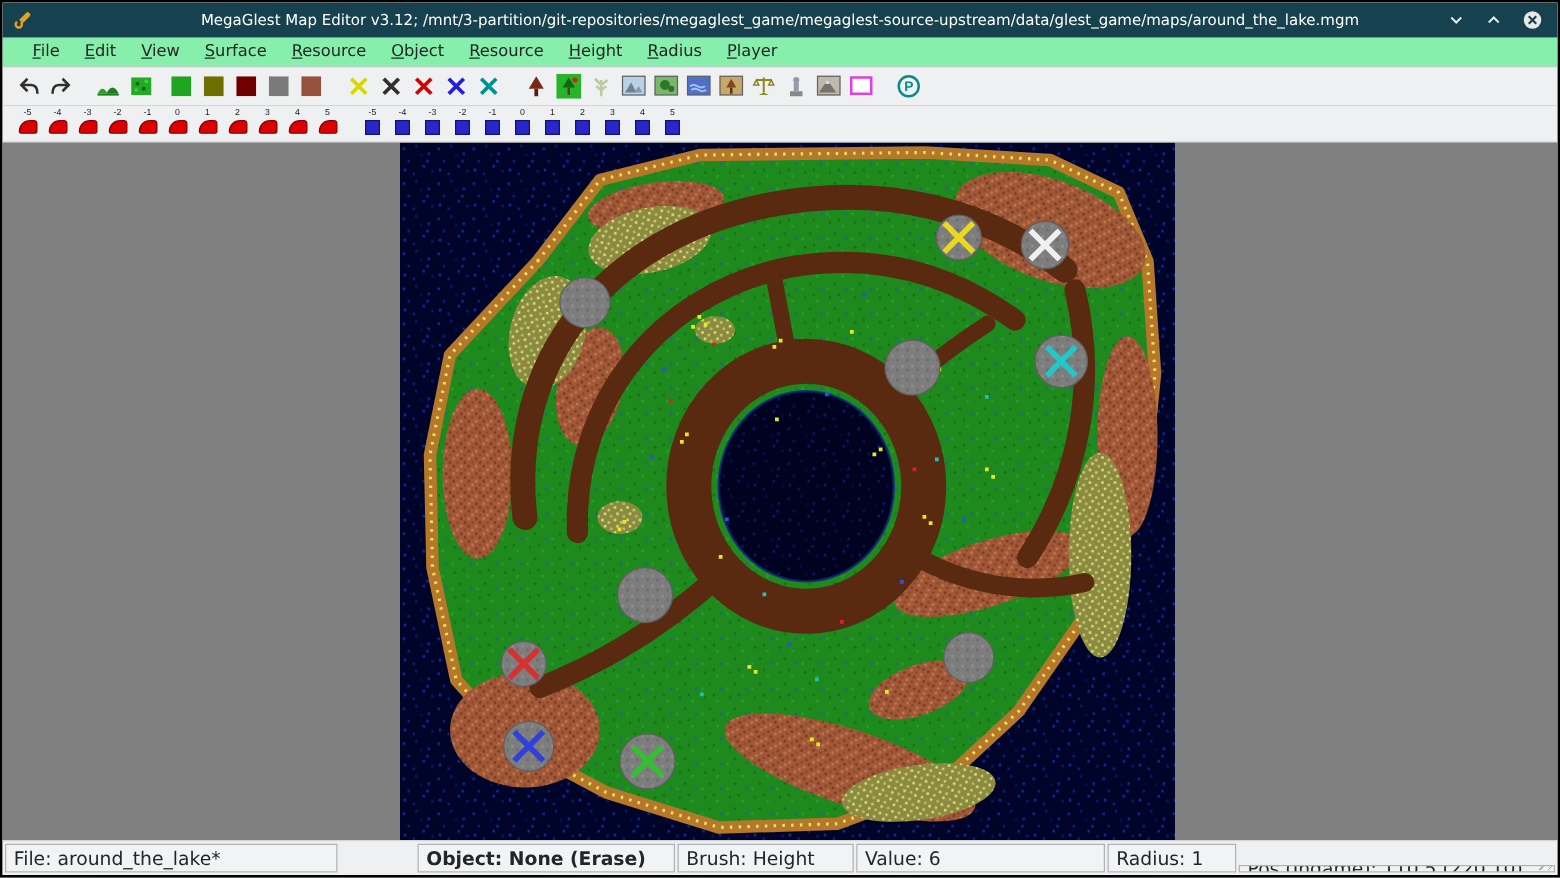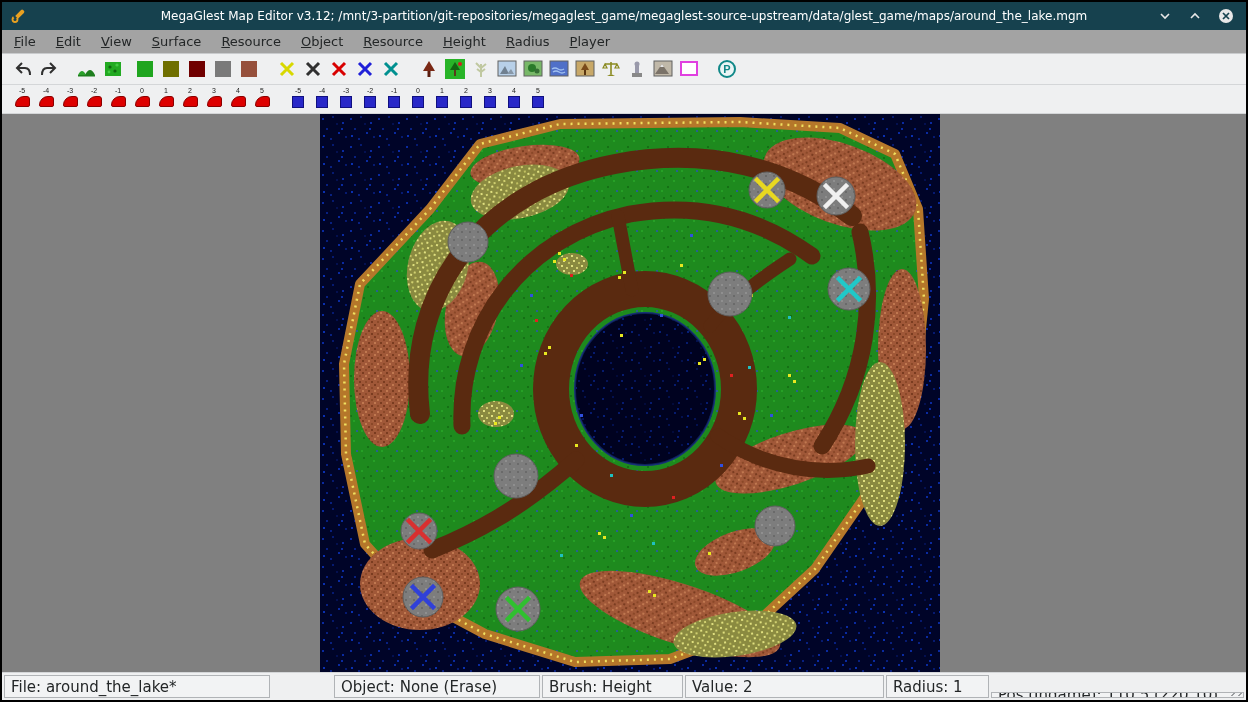--- a/index.html
+++ b/index.html
@@ -7,21 +7,21 @@
   .window { width:1248px; height:702px; border:2px solid #000; background:#eff0f1; display:flex; flex-direction:column; overflow:hidden; }
 
   
   .titlebar { height:28px; background:#16414e; display:flex; align-items:center; position:relative; flex:0 0 auto; }
   .win-icon { width:18px; height:18px; margin-left:8px; flex:0 0 auto; }
   .title-text { position:absolute; left:0; right:0; text-align:center; color:#ffffff; font-size:12px; pointer-events:none; white-space:nowrap; }
   .win-controls { margin-left:auto; display:flex; align-items:center; gap:16px; margin-right:12px; z-index:2; }
   .win-controls svg { display:block; }
 
   
-  .menubar { height:24px; background:#a3a3a3; border-bottom:1px solid #c9cbcd; display:flex; align-items:stretch; padding-left:2px; flex:0 0 auto; }
+  .menubar { height:24px; background:#86efac; border-bottom:1px solid #c9cbcd; display:flex; align-items:stretch; padding-left:14px; flex:0 0 auto; }
   .menu-item { display:inline-block; padding:0 10px; line-height:23px; font-size:13px; color:#232627; cursor:default; }
   .menu-item::first-letter { text-decoration:underline; }
 
   
   .toolbar { background:#eff0f1; border-bottom:1px solid #d4d6d8; display:flex; align-items:center; padding-left:8px; flex:0 0 auto; }
   .toolbar.row1 { height:31px; }
   .toolbar.row2 { height:29px; }
   .tbtn { border:none; background:transparent; width:26px; height:26px; display:flex; align-items:center; justify-content:center; padding:0; cursor:pointer; }
   .tsep { width:12px; flex:0 0 auto; }
   .tsep.small { width:6px; }
@@ -45,21 +45,21 @@
 
   
   .canvas { flex:1 1 auto; background:#808080; position:relative; overflow:hidden; }
   .map-wrap { position:absolute; left:318px; top:0; width:620px; height:560px; }
 
   
   .statusbar { height:28px; background:#eff0f1; display:flex; align-items:stretch; padding:2px 2px; gap:2px; flex:0 0 auto; border-top:1px solid #d4d6d8; }
   .status-cell { border:1px solid #b0b3b6; background:#f2f3f4; display:flex; align-items:center; padding:0 6px; font-size:15px; color:#232627; white-space:nowrap; overflow:hidden; }
   .status-cell.c-file { flex:0 0 266px; }
   .status-cell.c-ext  { flex:0 0 60px;margin-top:44px; }
-  .status-cell.c-obj  { flex:0 0 206px; }
+  .status-cell.c-obj  { flex:0 0 206px;font-weight:bold; }
   .status-cell.c-brush{ flex:0 0 141px; }
   .status-cell.c-val  { flex:0 0 199px; }
   .status-cell.c-rad  { flex:0 0 103px; }
   .status-cell.c-pos  { flex:1 1 auto; position:relative;margin-top:17px; }
   .grip { position:absolute; right:1px; bottom:1px; width:14px; height:14px; background:repeating-linear-gradient(315deg, transparent 0 2px, #9a9da0 2px 3px, transparent 3px 5px); cursor:nwse-resize; }
 </style>
 </head>
 <body>
 
 <div class="window">
@@ -564,21 +564,21 @@
         </g>
       </svg>
     </div>
   </div>
 
   <div class="statusbar">
     <div class="status-cell c-file">File: around_the_lake*</div>
     <div class="status-cell c-ext">.mgm</div>
     <div class="status-cell c-obj">Object: None (Erase)</div>
     <div class="status-cell c-brush">Brush: Height</div>
-    <div class="status-cell c-val">Value: 2</div>
+    <div class="status-cell c-val">Value: 6</div>
     <div class="status-cell c-rad">Radius: 1</div>
     <div class="status-cell c-pos">
       <span>Pos (Ingame): 110,5 (220,10)</span>
       <span class="grip"></span>
     </div>
   </div>
 
 </div>
 
 </body></html>

